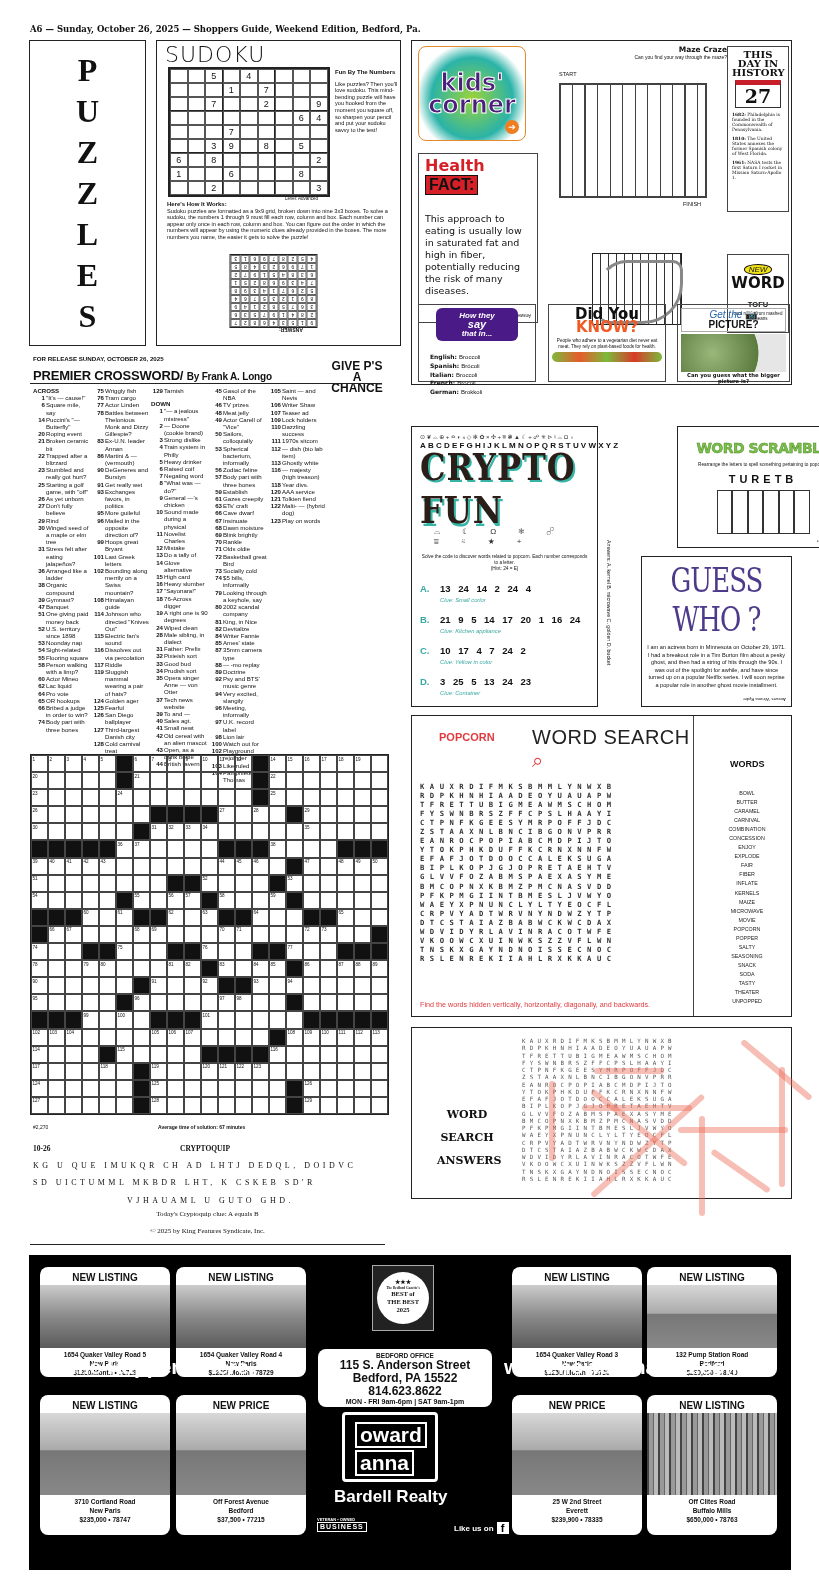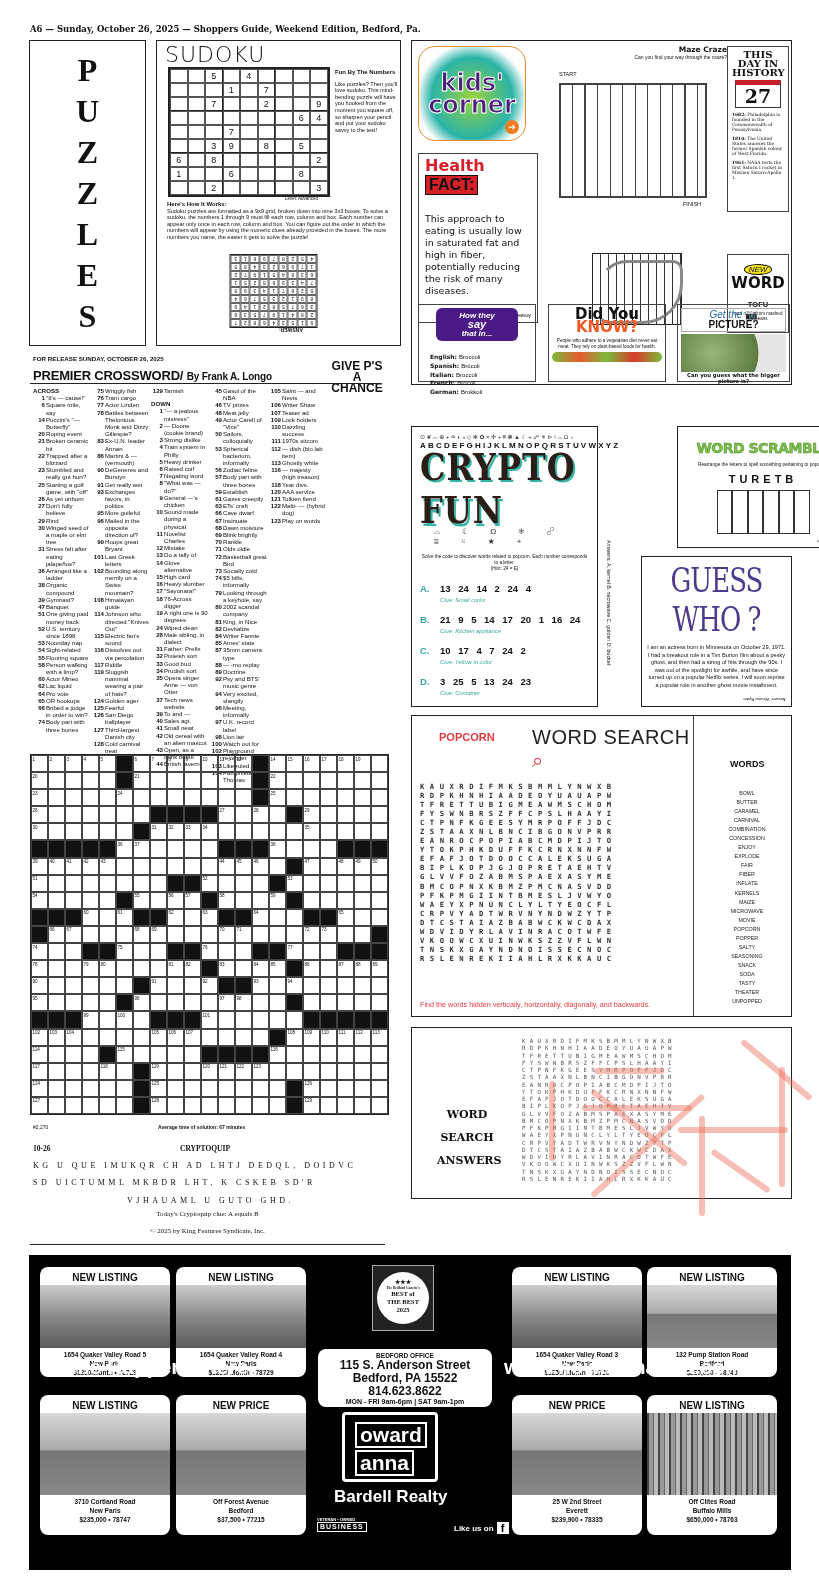--- a/index.html
+++ b/index.html
@@ -18,21 +18,21 @@
 .sd-side{position:absolute;left:178px;top:28px;width:64px;font-size:5.6px;line-height:6.6px}
 .sd-side b{display:block;font-size:6px;margin-bottom:5px}
 .sd-level{position:absolute;left:128px;top:155px;font-size:4.5px}
 .sd-how{position:absolute;left:10px;top:160px;width:230px;font-size:5.6px;line-height:6.5px}
 .sd-how b{display:block;font-size:6px}
 .sd-ans{position:absolute;left:73px;top:213px;display:grid;grid-template-columns:repeat(9,9.5px);grid-template-rows:repeat(9,8px);border:1px solid #222;transform:rotate(180deg)}
 .sd-ans div{border:0.3px solid #666;font-size:5px;display:flex;align-items:center;justify-content:center}
 .sd-anslbl{position:absolute;left:122px;top:286px;font-size:5px;font-weight:bold;transform:rotate(180deg)}
 
 #kids{left:411px;top:40px;width:381px;height:345px;border:1.3px solid #222}
-.kc-logo{position:absolute;left:6px;top:5px;width:108px;height:95px;border-radius:17px;border:1.5px solid #e08b2e;background:radial-gradient(circle at 50% 55%,#9bd33a 0,#2bb3a8 55%,#fff 75%);display:flex;flex-direction:column;align-items:center;justify-content:center}
+.kc-logo{position:absolute;left:6px;top:5px;width:108px;height:95px;border-radius:8px;border:1.5px solid #e08b2e;background:radial-gradient(circle at 50% 55%,#9bd33a 0,#2bb3a8 55%,#fff 75%);display:flex;flex-direction:column;align-items:center;justify-content:center}
 .kc-logo span{font-family:"DejaVu Sans",sans-serif;font-weight:bold;color:#4b1f7a;font-size:24px;line-height:22px;-webkit-text-stroke:1px #fff}
 .kc-arrow{position:absolute;right:6px;bottom:6px;width:14px;height:14px;border-radius:50%;background:#ef7d22;color:#fff;font-size:9px;display:flex;align-items:center;justify-content:center}
 .hf{position:absolute;left:6px;top:112px;width:120px;height:170px;border:1px solid #444;padding:4px 6px}
 .hf-title{font-family:"DejaVu Sans",sans-serif;font-weight:bold;color:#d62027;font-size:16px;line-height:16px}
 .hf-fact{display:inline-block;background:#d62027;color:#111;font-weight:bold;font-size:16px;padding:0 3px;margin-top:1px;border:1px solid #111}
 .hf-text{margin-top:18px;font-size:9.5px;line-height:12px;font-family:"DejaVu Sans",sans-serif}
 .hf-ans{position:absolute;right:6px;bottom:4px;font-size:4.5px;transform:rotate(180deg)}
 .mz{position:absolute;left:140px;top:4px;width:175px;text-align:right}
 .mz-title{font-weight:bold;font-size:7.5px;font-family:"DejaVu Sans",sans-serif}
 .mz-sub{font-size:5px}

